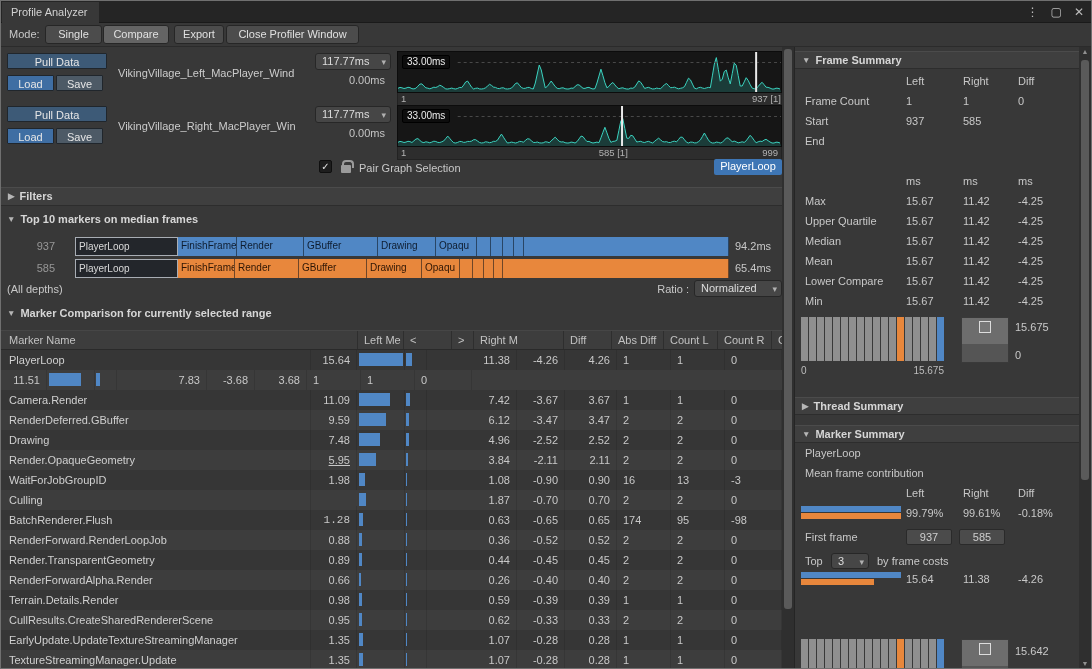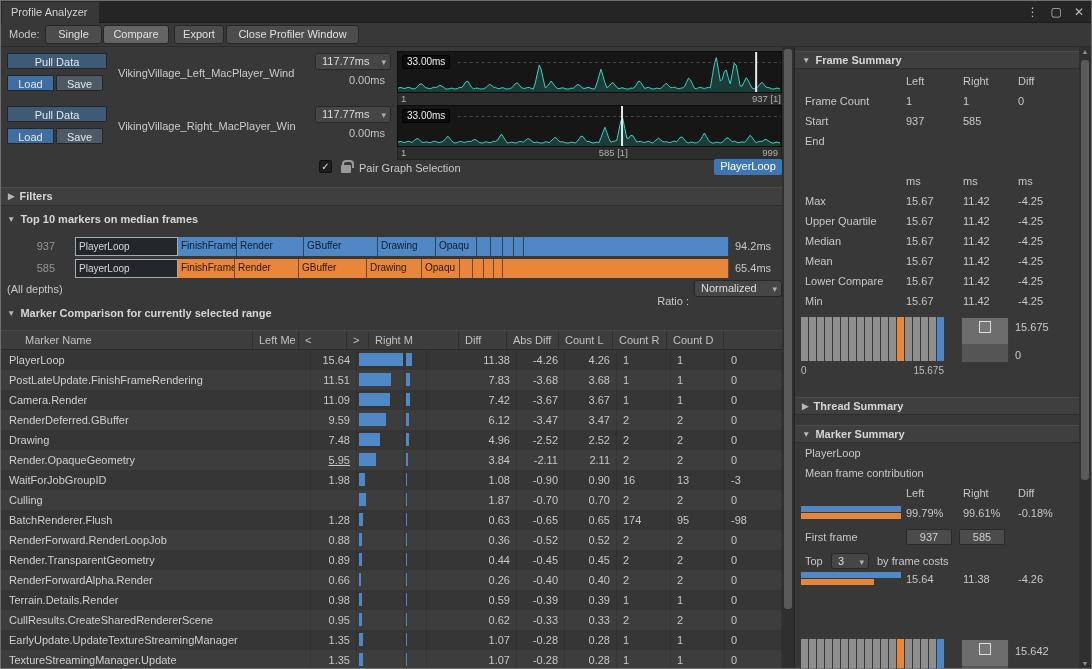--- a/index.html
+++ b/index.html
@@ -169,26 +169,26 @@
       <div class="seg" style="width: 55px;">Drawing</div>
       <div class="seg" style="width: 38px;">Opaqu</div>
       <div class="seg" style="width: 13px;"></div>
       <div class="seg" style="width: 11px;"></div>
       <div class="seg" style="width: 10px;"></div>
       <div class="seg" style="width: 9px;"></div>
       <div class="seg" style="width: 226px;"></div>
     </div>
   <div class="t10total" style="top:258px">65.4ms</div>
   <span class="abs" style="left:6px;top:282px">(All depths)</span>
-  <span class="abs" style="left:640px;top:294px;width:48px;text-align:right">Ratio :</span>
+  <span class="abs" style="left:640px;top:282px;width:48px;text-align:right">Ratio :</span>
   <div class="drop" style="left:693px;top:279px;width:88px"><span>Normalized</span><span class="chev">▾</span></div>
 
   <div class="title" style="left:6px;top:306px"><span class="tri">▼</span><span>Marker Comparison for currently selected range</span></div>
   <div id="cmphead" class="abs">
-      <div class="hc" style="width: 252px; padding-left: 24px;">Marker Name</div>
+      <div class="hc" style="width: 357px; padding-left: 8px;">Marker Name</div>
       <div class="hc" style="width: 46px;">Left Me</div>
       <div class="hc" style="width: 48px;">&lt;</div>
       <div class="hc" style="width: 22px;">&gt;</div>
       <div class="hc" style="width: 90px;">Right M</div>
       <div class="hc" style="width: 48px;">Diff</div>
       <div class="hc" style="width: 52px;">Abs Diff</div>
       <div class="hc" style="width: 54px;">Count L</div>
       <div class="hc" style="width: 54px;">Count R</div>
       <div class="hc" style="width: 57px;">Count D</div>
     </div>
@@ -203,21 +203,20 @@
           <div class="rbar" style="width: 5.8px;"></div>
         </div>
         <div class="cc ar" style="width: 90px;">11.38</div>
         <div class="cc ar" style="width: 48px;">-4.26</div>
         <div class="cc ar" style="width: 52px;">4.26</div>
         <div class="cc al" style="width: 54px;">1</div>
         <div class="cc al" style="width: 54px;">1</div>
         <div class="cc al" style="width: 57px;">0</div>
       </div>
       <div class="crow even">
-        <div class="cc name al" style="width: 310px;">PostLateUpdate.FinishFrameRendering</div>
         <div class="cc ar" style="width: 46px;">11.51</div>
         <div class="cc" style="width: 48px;">
           <div class="lbar" style="width: 32.3px;"></div>
         </div>
         <div class="cc" style="width: 22px;">
           <div class="rbar" style="width: 4px;"></div>
         </div>
         <div class="cc ar" style="width: 90px;">7.83</div>
         <div class="cc ar" style="width: 48px;">-3.68</div>
         <div class="cc ar" style="width: 52px;">3.68</div>
@@ -316,21 +315,21 @@
         </div>
         <div class="cc ar" style="width: 90px;">1.87</div>
         <div class="cc ar" style="width: 48px;">-0.70</div>
         <div class="cc ar" style="width: 52px;">0.70</div>
         <div class="cc al" style="width: 54px;">2</div>
         <div class="cc al" style="width: 54px;">2</div>
         <div class="cc al" style="width: 57px;">0</div>
       </div>
       <div class="crow odd">
         <div class="cc name al" style="width: 310px;">BatchRenderer.Flush</div>
-        <div class="cc ar" style="width: 46px;">1.28</div>
+        <div class="cc ar" style="width: 46px; font-family: Liberation Mono, monospace;">1.28</div>
         <div class="cc" style="width: 48px;">
           <div class="lbar" style="width: 3.6px;"></div>
         </div>
         <div class="cc" style="width: 22px;">
           <div class="rbar" style="width: 1px;"></div>
         </div>
         <div class="cc ar" style="width: 90px;">0.63</div>
         <div class="cc ar" style="width: 48px;">-0.65</div>
         <div class="cc ar" style="width: 52px;">0.65</div>
         <div class="cc al" style="width: 54px;">174</div>

